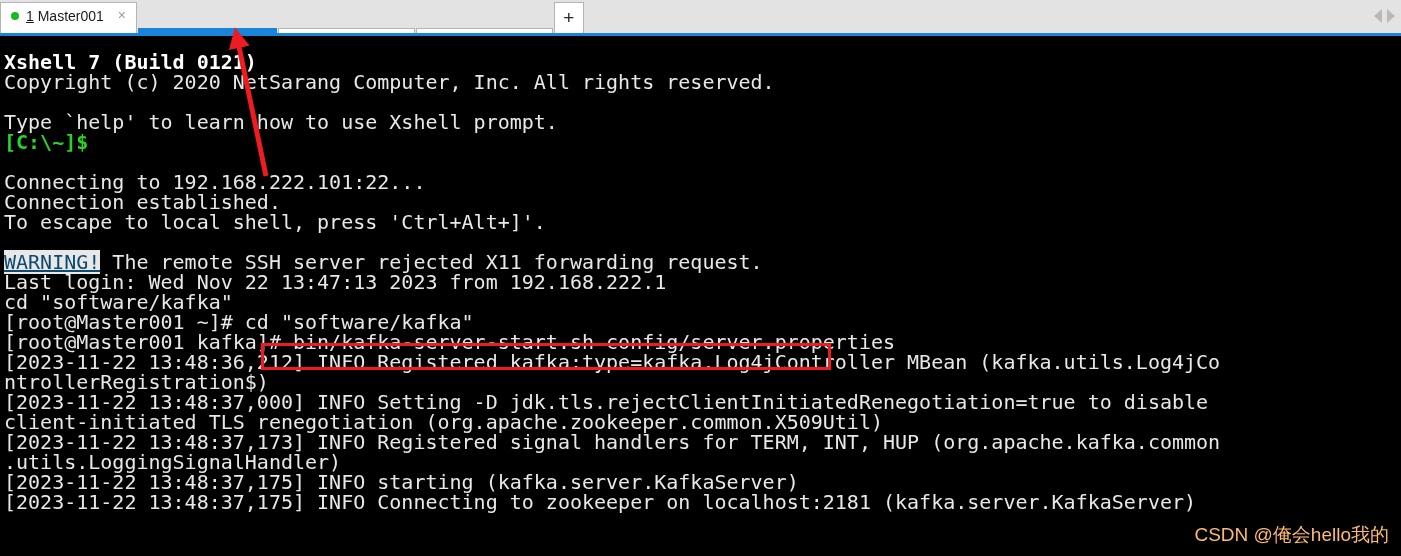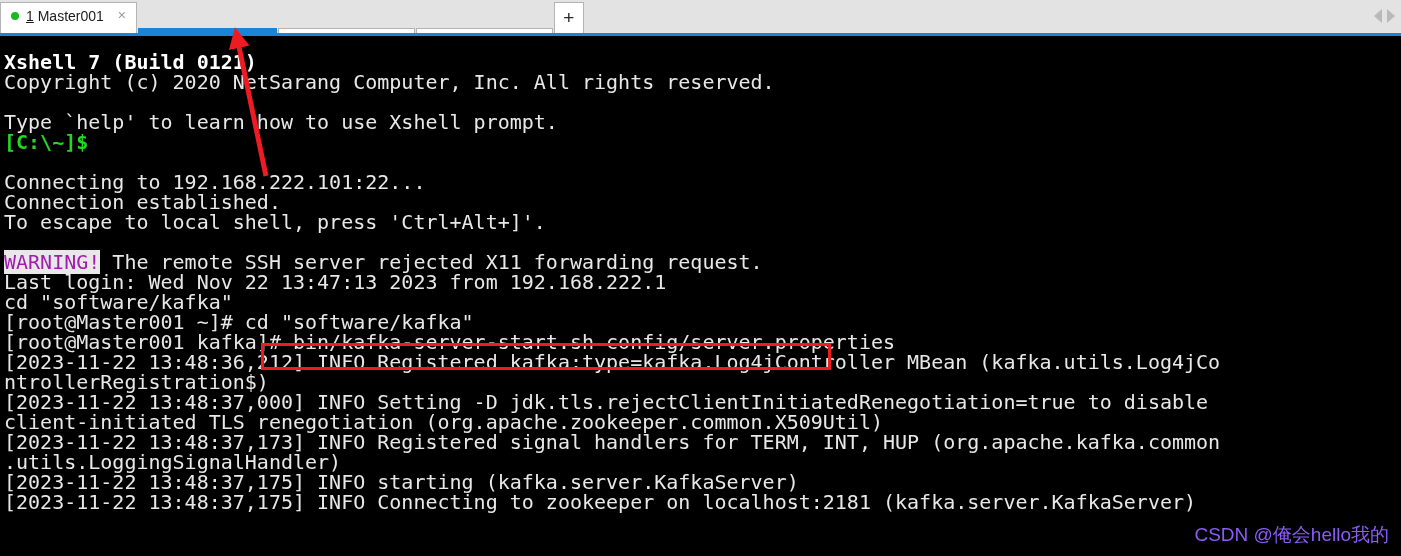--- a/index.html
+++ b/index.html
@@ -153,21 +153,21 @@
     line-height: 20px;
     letter-spacing: 0px;
     color: #e6e6e6;
     white-space: pre;
   }
   .line { height: 20px; white-space: pre; }
   .line.blank { color: transparent; }
   .c-white  { color: #e8e8e8; }
   .c-bold   { color: #ffffff; font-weight: bold; }
   .c-green  { color: #23d723; font-weight: bold; }
-  .c-inv    { background: #e8e8e8; color: #a21caf; }
+  .c-inv    { background: #e8e8e8; color: #0c4a6e; text-decoration: underline; }
 
   
   #annotations {
     position: absolute;
     left: 0; top: 0;
     width: 1401px;
     height: 556px;
     pointer-events: none;
   }
   #redbox {
@@ -180,21 +180,21 @@
     box-sizing: border-box;
   }
 
   
   #watermark {
     position: absolute;
     right: 12px;
     bottom: 8px;
     font-family: "Liberation Sans", sans-serif;
     font-size: 19px;
-    color: #8b5cf6;
+    color: #fdba74;
     white-space: nowrap;
   }
 </style>
 </head>
 <body>
 
 <div id="app">
 
   <div id="tabbar">
     <div id="tabstrip">

